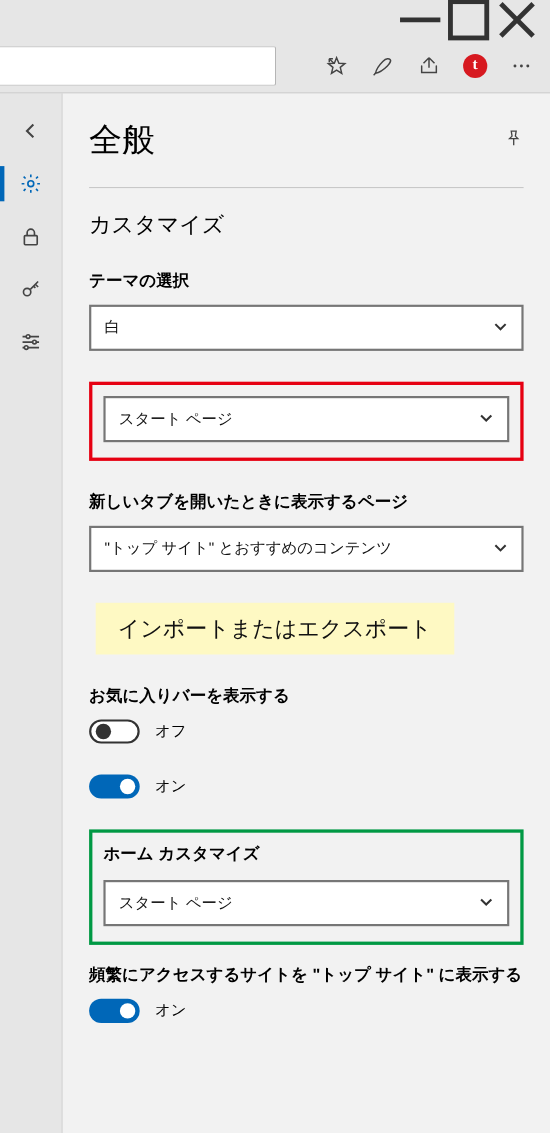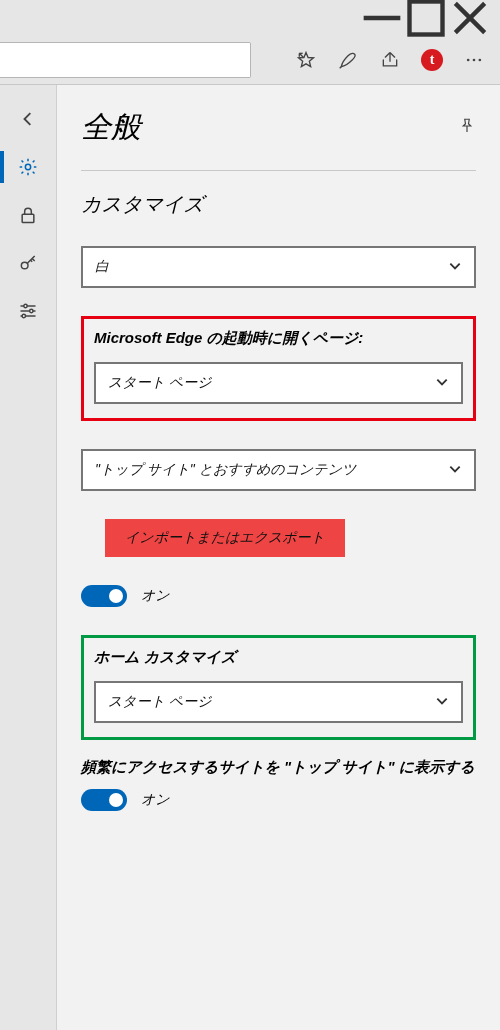--- a/index.html
+++ b/index.html
@@ -91,21 +91,20 @@
      background:#0067b8;
   }
 
   
   .pane {
     flex:1;
     background:#f2f2f2;
     padding: 22px 24px 0 24px;
     overflow:hidden;
     position:relative;
-    font-style:italic;
   }
   .pane-header{
     display:flex; align-items:center; justify-content:space-between;
     padding-bottom: 22px;
     border-bottom: 1px solid #c8c8c8;
   }
   .pane-title{
     font-size: 30px;
     font-weight: 400;
   }
@@ -126,25 +125,25 @@
     background: #fff;
     display:flex; align-items:center; justify-content:space-between;
     padding: 0 12px;
     font-size: 14px;
     color:#111;
   }
   .select .chev svg{width:14px;height:14px;color:#333;}
   .group { margin-bottom: 28px; }
   .btn {
     display:inline-block;
-    background:#ef4444;
+    background:#fef9c3;
     padding: 10px 20px;
-    font-size:14px;
+    font-size:20px;
     color:#111;
-    margin-left:24px;
+    margin-left:6px;
   }
   .toggle-row{
     display:flex; align-items:center; gap: 14px;
     margin-top:10px;
   }
   .toggle{
     width:46px;height:22px;border-radius:11px;
     position:relative;
   }
   .toggle .knob{
@@ -277,57 +276,67 @@
       <div class="pin-icon">
         <svg viewBox="0 0 24 24" fill="none" stroke="currentColor" stroke-width="1.6">
           <path d="M9 3h6l-1 6 3 3H7l3-3-1-6zM12 12v8"></path>
         </svg>
       </div>
     </div>
 
     <div class="section-title">カスタマイズ</div>
 
     <div class="group">
+      <div class="field-label">テーマの選択</div>
       <div class="select">
         <span>白</span>
         <span class="chev">
           <svg viewBox="0 0 12 12" fill="none" stroke="currentColor" stroke-width="1.6">
               <polyline points="2,4 6,8 10,4"></polyline>
             </svg>
         </span>
       </div>
     </div>
 
     <div class="hl-red">
-      <div class="field-label">Microsoft Edge の起動時に開くページ:</div>
       <div class="select">
         <span>スタート ページ</span>
         <span class="chev">
           <svg viewBox="0 0 12 12" fill="none" stroke="currentColor" stroke-width="1.6">
               <polyline points="2,4 6,8 10,4"></polyline>
             </svg>
         </span>
       </div>
     </div>
 
     <div class="group">
+      <div class="field-label">新しいタブを開いたときに表示するページ</div>
       <div class="select">
         <span>"トップ サイト" とおすすめのコンテンツ</span>
         <span class="chev">
           <svg viewBox="0 0 12 12" fill="none" stroke="currentColor" stroke-width="1.6">
               <polyline points="2,4 6,8 10,4"></polyline>
             </svg>
         </span>
       </div>
     </div>
 
     <div class="group">
       <div class="btn">インポートまたはエクスポート</div>
     </div>
 
+    <div class="group">
+      <div class="field-label">お気に入りバーを表示する</div>
+      <div class="toggle-row">
+        <div class="toggle off">
+          <div class="knob"></div>
+        </div>
+        <div class="toggle-label">オフ</div>
+      </div>
+    </div>
 
     <div class="group">
       <div class="toggle-row">
         <div class="toggle on">
           <div class="knob"></div>
         </div>
         <div class="toggle-label">オン</div>
       </div>
     </div>
 

